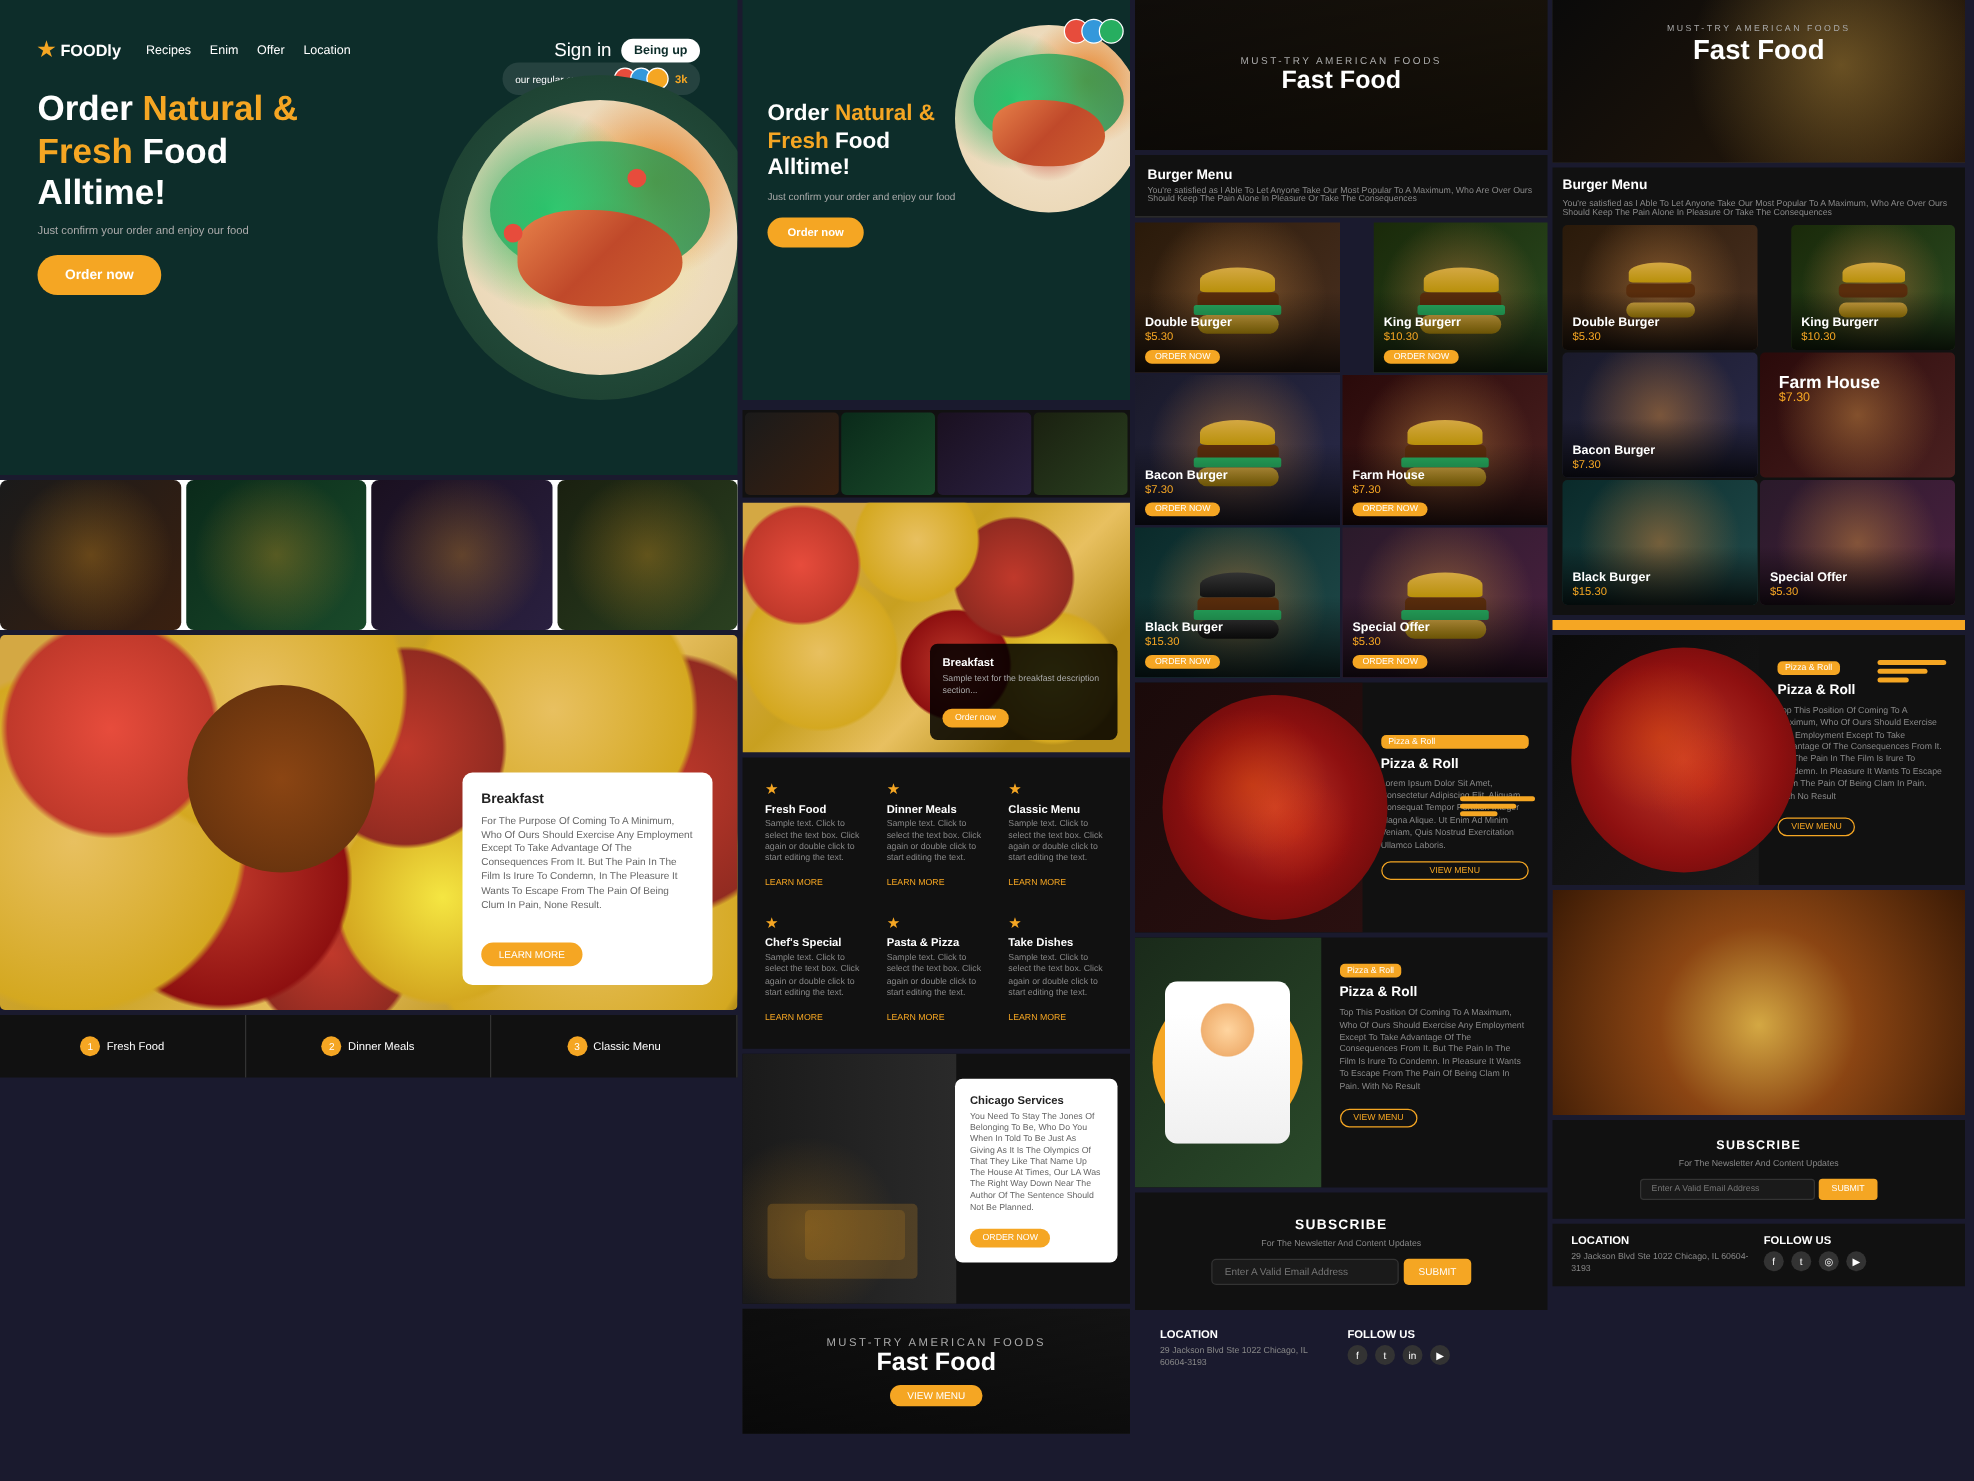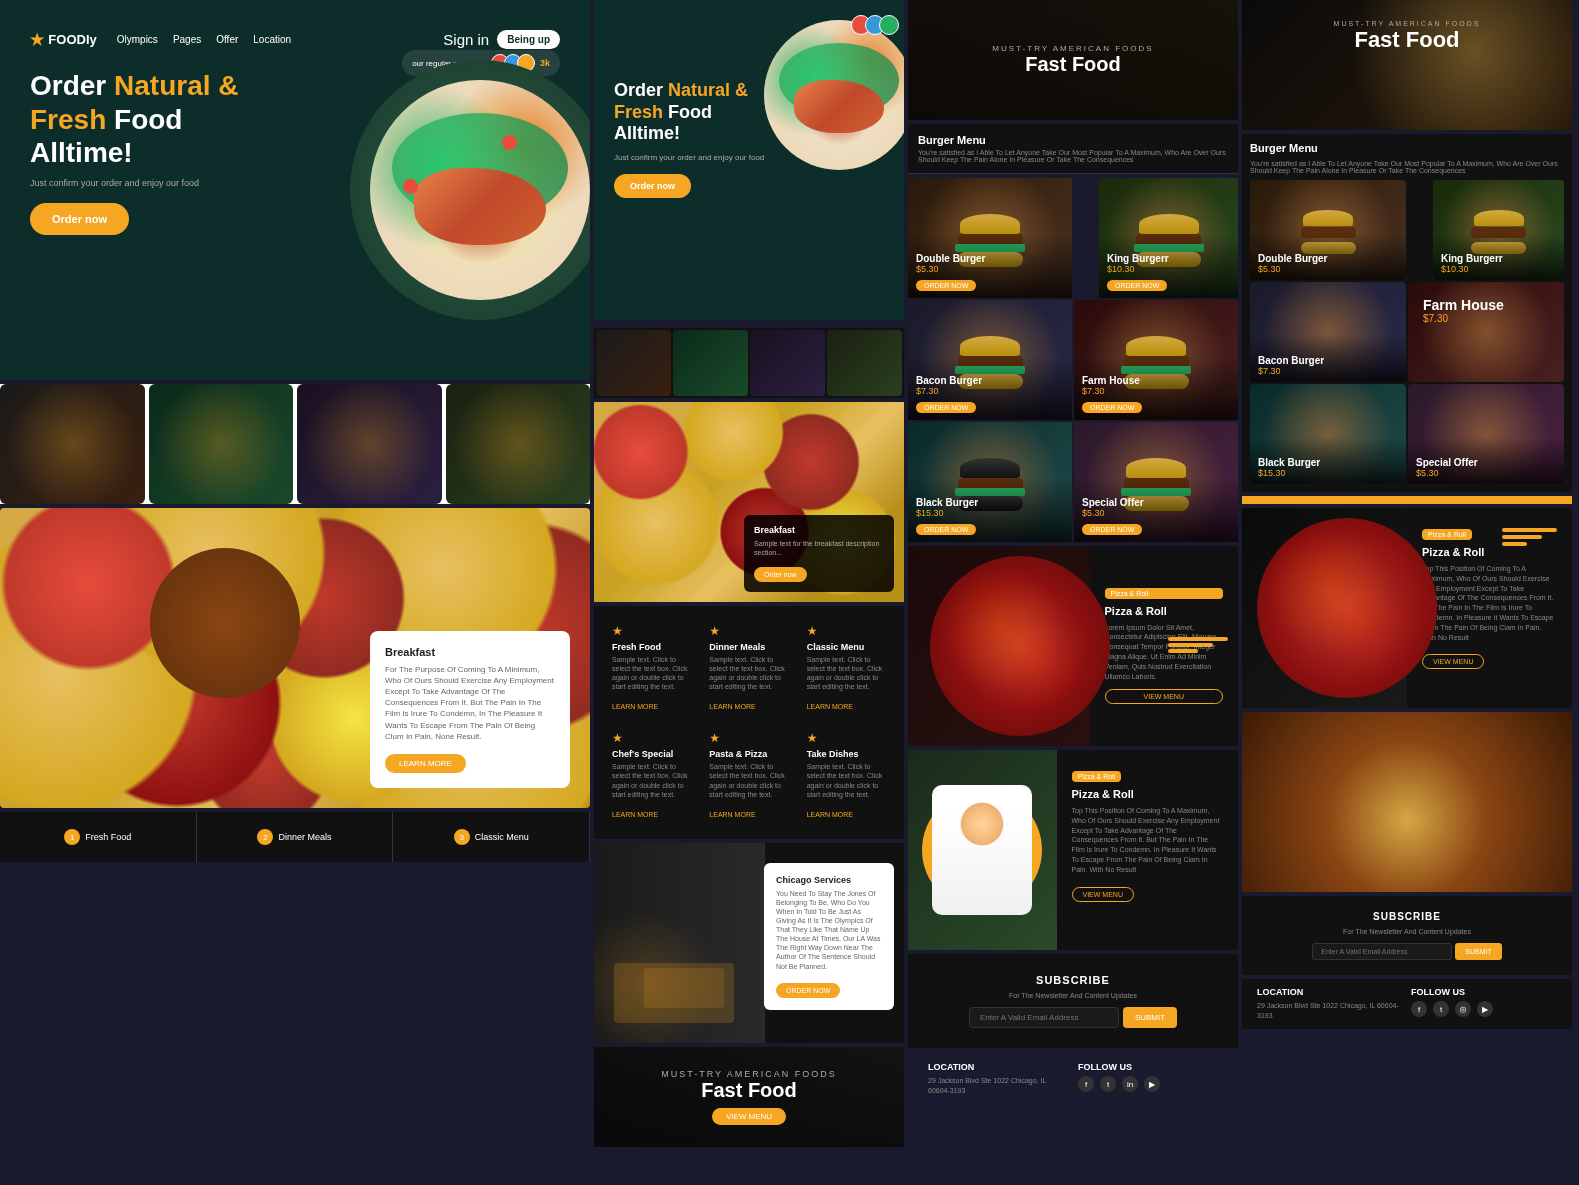--- a/index.html
+++ b/index.html
@@ -165,21 +165,21 @@
       position: absolute;
       right: 20px;
       bottom: 20px;
       background: white;
       border-radius: 8px;
       padding: 15px;
       width: 200px;
     }
 
     .breakfast-title { font-size: 11px; font-weight: bold; color: #222; margin-bottom: 6px; }
-    .breakfast-text { font-size: 8px; color: #666; line-height: 1.4; margin-bottom: 10px; }
+    .breakfast-text { font-size: 8px; color: #666; line-height: 1.4; margin-bottom: 24px; }
     .learn-more-btn {
       background: #f5a623;
       color: white;
       border: none;
       padding: 5px 14px;
       border-radius: 12px;
       font-size: 8px;
       cursor: pointer;
     }
 
@@ -896,22 +896,22 @@
   <div class="col1">
 
     <div class="hero-section">
 
       <div class="hero-nav">
         <div class="logo">
           <span class="logo-star">★</span>
           <span>FOODly</span>
         </div>
         <div class="nav-links">
-          <a class="nav-link">Olympics</a>
-          <a class="nav-link">Pages</a>
+          <a class="nav-link">Recipes</a>
+          <a class="nav-link">Enim</a>
           <a class="nav-link">Offer</a>
           <a class="nav-link">Location</a>
         </div>
         <div class="nav-actions">
           <span class="nav-signin">Sign in</span>
           <span class="nav-signup">Being up</span>
         </div>
       </div>
 
       <div class="customer-badge">

